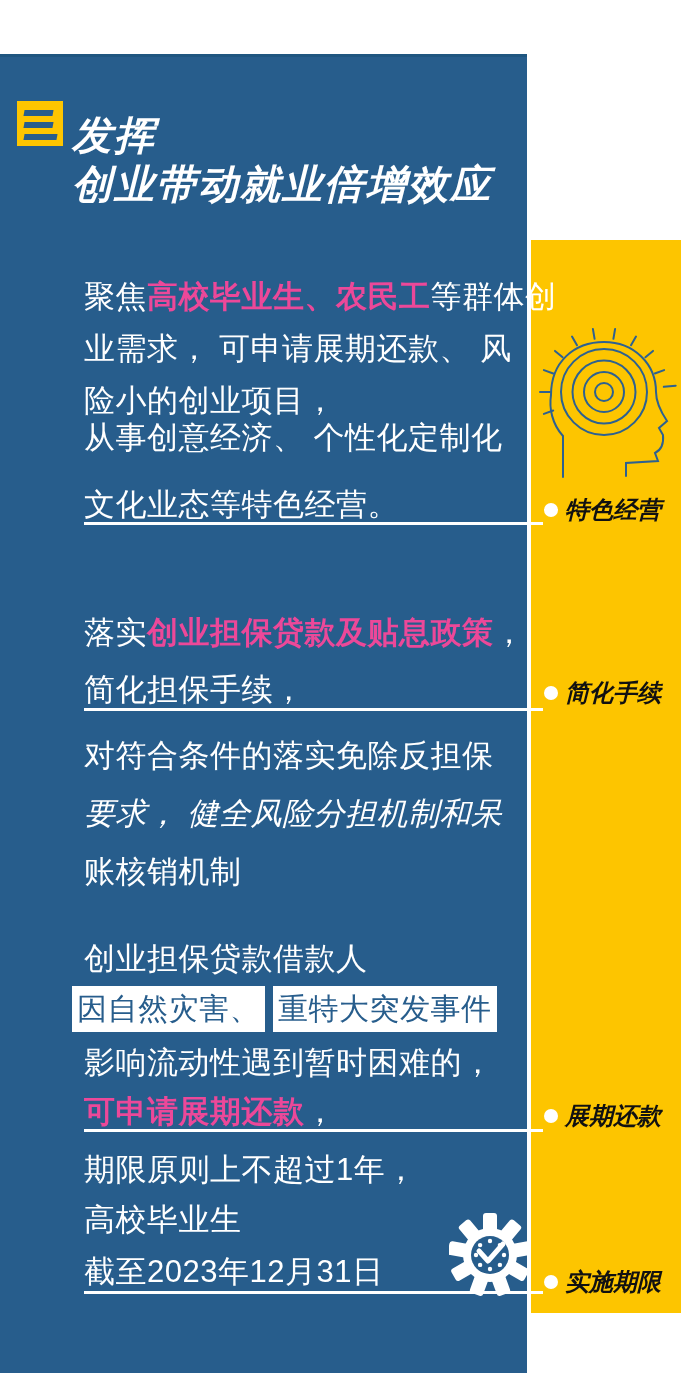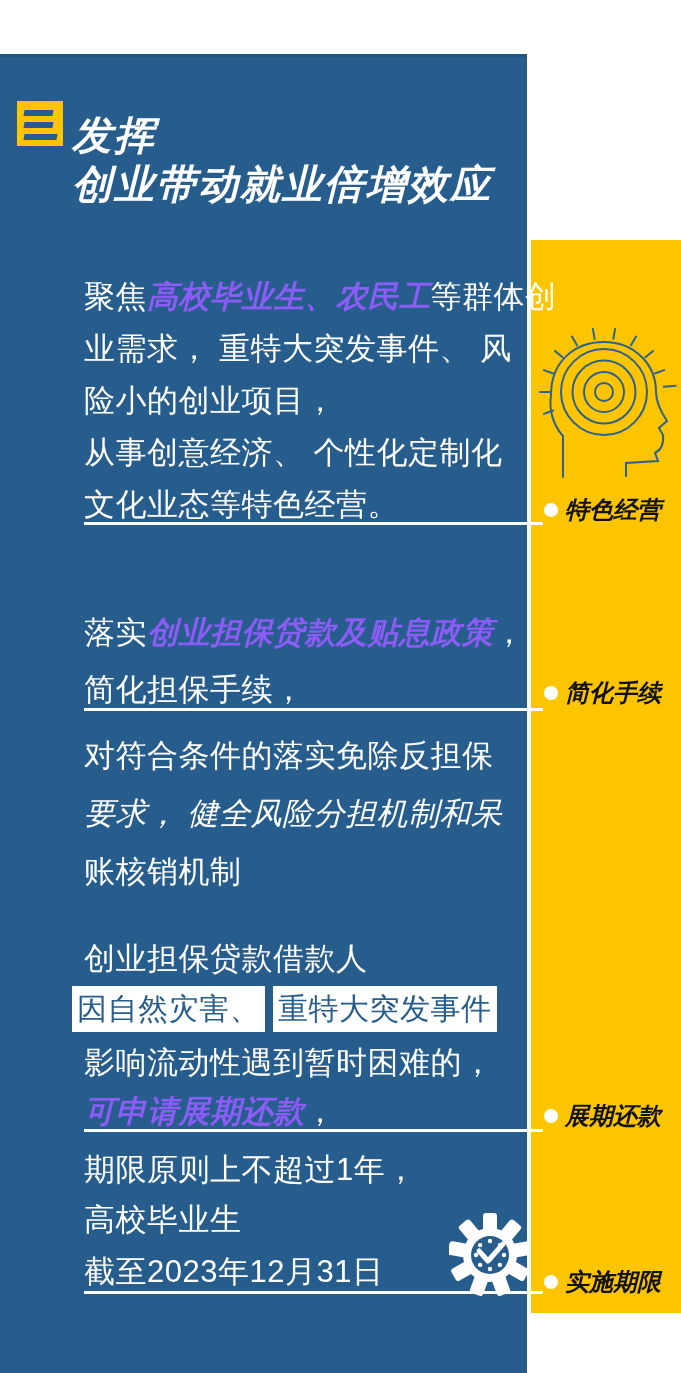--- a/index.html
+++ b/index.html
@@ -14,21 +14,21 @@
   .menu-square .b1{top:9px;width:29px;}
   .menu-square .b2{top:21px;width:29px;}
   .menu-square .b3{top:33px;width:33px;}
   .title{position:absolute;left:72px;color:#ffffff;font-size:40px;font-weight:800;font-style:italic;
          letter-spacing:2px;white-space:nowrap;height:52px;line-height:52px;}
   .title1{top:97px;margin-top:12px;}
   .title2{top:158px;}
   
   .line{position:absolute;left:84px;height:44px;line-height:44px;font-size:31px;color:#ffffff;
         white-space:nowrap;letter-spacing:0.5px;}
-  .hl{color:#8b5cf6;font-style:italic;font-weight:700;}
+  .hl{color:#ec4899;font-weight:700;}
   
   .chiprow{position:absolute;left:72px;top:986px;display:flex;gap:8px;}
   .chip{background:#ffffff;color:#275d8c;font-size:30px;height:46px;line-height:46px;
         padding:0 5px;white-space:nowrap;letter-spacing:0.5px;}
   
   .rule{position:absolute;left:84px;width:459px;height:3px;background:#ffffff;}
   .dot{position:absolute;left:544px;width:14px;height:14px;border-radius:50%;background:#ffffff;}
   .lab{position:absolute;left:565px;height:30px;line-height:30px;font-size:24px;font-weight:800;
        font-style:italic;color:#111111;white-space:nowrap;}
   .icon-svg{position:absolute;}
@@ -45,23 +45,23 @@
     <div class="bar b1"></div>
     <div class="bar b2"></div>
     <div class="bar b3"></div>
   </div>
   <div class="title title1">发挥</div>
   <div class="title title2">创业带动就业倍增效应</div>
 
   <div class="line" style="top:275px;">
     <span>聚焦</span><span class="hl">高校毕业生、农民工</span><span>等群体创</span>
   </div>
-  <div class="line" style="top:327px;">业需求， 重特大突发事件、 风</div>
+  <div class="line" style="top:327px;">业需求， 可申请展期还款、 风</div>
   <div class="line" style="top:379px;">险小的创业项目，</div>
-  <div class="line" style="top:431px;">从事创意经济、 个性化定制化</div>
+  <div class="line" style="top:416px;">从事创意经济、 个性化定制化</div>
   <div class="line" style="top:483px;">文化业态等特色经营。</div>
   <div class="rule" style="top:522px;"></div>
   <div class="dot" style="top:503px;"></div>
   <div class="lab" style="top:495px;">特色经营</div>
 
   <svg class="icon-svg" style="left:529px;top:298px;" width="152" height="192" viewBox="0 0 152 192">
     <g fill="none" stroke="#2d6191" stroke-width="2" stroke-linecap="round">
 
       <path d="M34,179 L34,138 C23,126 20,110 22,97 C22,64 45,44 75,44 C105,44 127,66 127,94 C127,105 132,114 138,123 L130,130 L134,137 C135,147 132,152 126,155 L129,163 L97,165 L97,178"></path>
 

